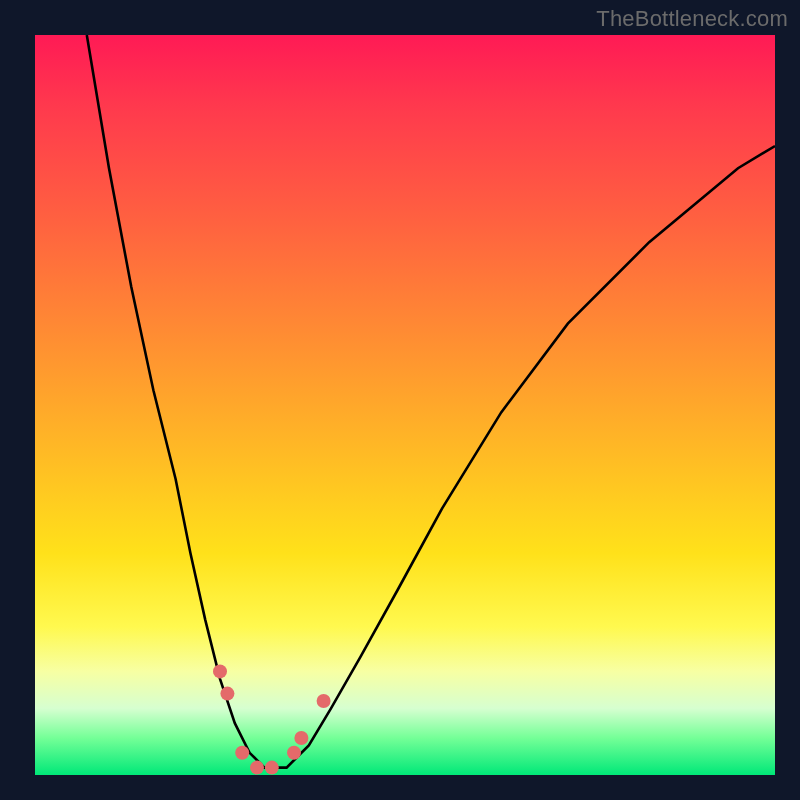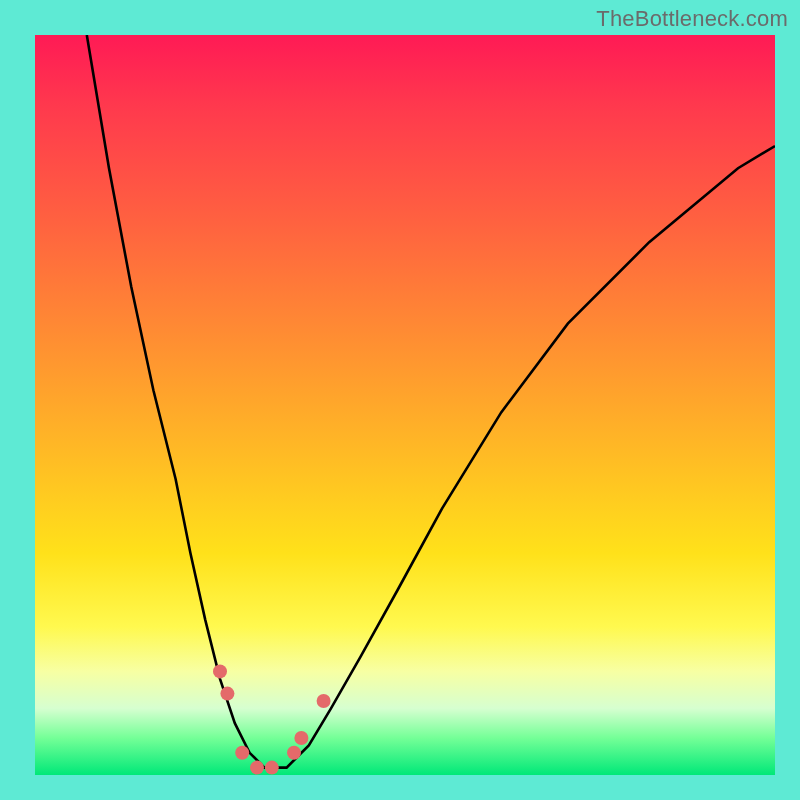--- a/index.html
+++ b/index.html
@@ -10,21 +10,21 @@
     background: #000;
     overflow: hidden;
     font-family: Arial, Helvetica, sans-serif;
   }
   .frame {
     position: absolute;
     left: 0;
     top: 0;
     width: 800px;
     height: 800px;
-    background: #5eead4;
+    background: #0f172a;
   }
   .plot {
     position: absolute;
     left: 35px;
     top: 35px;
     width: 740px;
     height: 740px;
     overflow: hidden;
   }
   .gradient {

